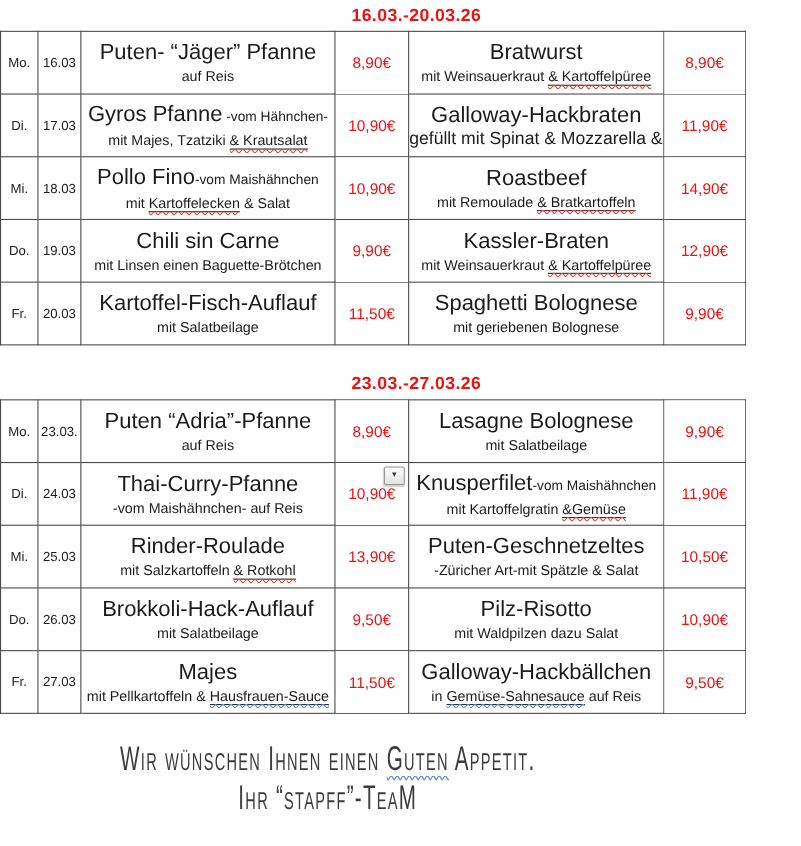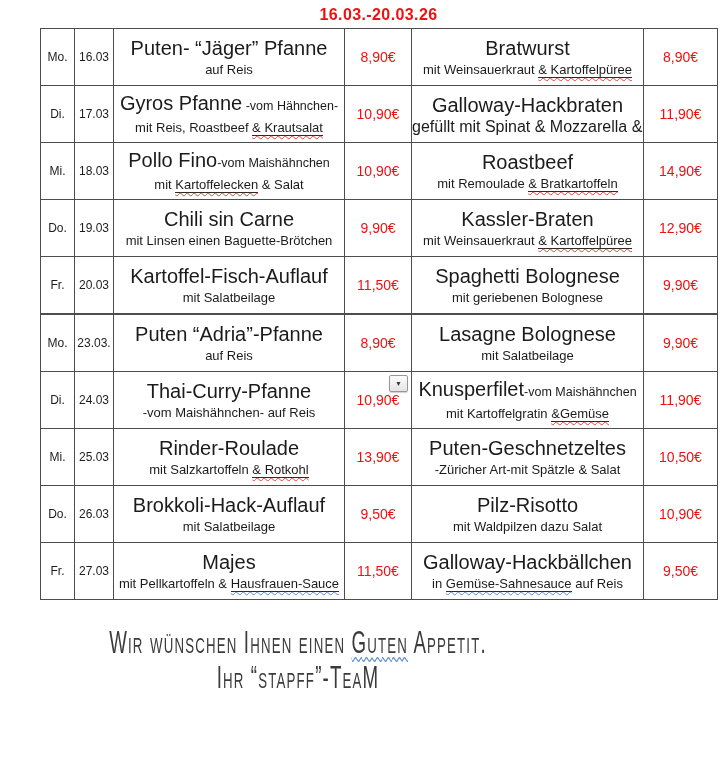--- a/index.html
+++ b/index.html
@@ -24,21 +24,20 @@
     color: #ee1111;
     font-size: 16px;
     font-weight: 700;
     letter-spacing: 0.4px;
   }
   .week-title.first { padding-top: 6px; }
   .week-title.second { margin-top: 27px; }
   table.menu-table {
     border-collapse: collapse;
     table-layout: fixed;
-    margin-left: 40px;
     width: 677px;
     border-radius: 11px;
   }
   table.menu-table td {
     border: 1px solid #4d4d4d;
     height: 56px;
     padding: 0;
     text-align: center;
     vertical-align: middle;
     overflow: hidden;
@@ -138,21 +137,21 @@
               <div class="meal-name"><span>Bratwurst</span></div>
               <div class="meal-sub"><span>mit Weinsauerkraut </span><span class="u"><span class="wavy wavy-red">&amp; Kartoffelpüree</span></span></div>
             </td>
             <td class="price-cell"><span>8,90€</span></td>
           </tr>
           <tr>
             <td class="day-cell">Di.</td>
             <td class="date-cell">17.03</td>
             <td class="meal-cell">
               <div class="meal-name"><span>Gyros Pfanne</span><span class="name-suffix"> -vom Hähnchen-</span></div>
-              <div class="meal-sub"><span>mit Reis, Roastbeef </span><span class="u"><span class="wavy wavy-red">&amp; Krautsalat</span></span></div>
+              <div class="meal-sub"><span>mit Majes, Tzatziki </span><span class="u"><span class="wavy wavy-red">&amp; Krautsalat</span></span></div>
             </td>
             <td class="price-cell"><span>10,90€</span></td>
             <td class="meal-cell">
               <div class="meal-name"><span>Galloway-Hackbraten</span></div>
               <div class="meal-sub sub-small"><span>gefüllt mit Spinat &amp; Mozzarella &amp; Salzkartoffeln</span></div>
             </td>
             <td class="price-cell"><span>11,90€</span></td>
           </tr>
           <tr>
             <td class="day-cell">Mi.</td>
@@ -194,20 +193,21 @@
               <div class="meal-name"><span>Spaghetti Bolognese</span></div>
               <div class="meal-sub"><span>mit geriebenen Bolognese</span></div>
             </td>
             <td class="price-cell"><span>9,90€</span></td>
           </tr>
         </tbody>
       </table>
   </section>
 
   <section>
+    <h2 class="week-title second">23.03.-27.03.26</h2>
     <table class="menu-table">
         <colgroup>
           <col style="width: 34px;">
           <col style="width: 39px;">
           <col style="width: 231px;">
           <col style="width: 67px;">
           <col style="width: 232px;">
           <col style="width: 74px;">
         </colgroup>
         <tbody>

